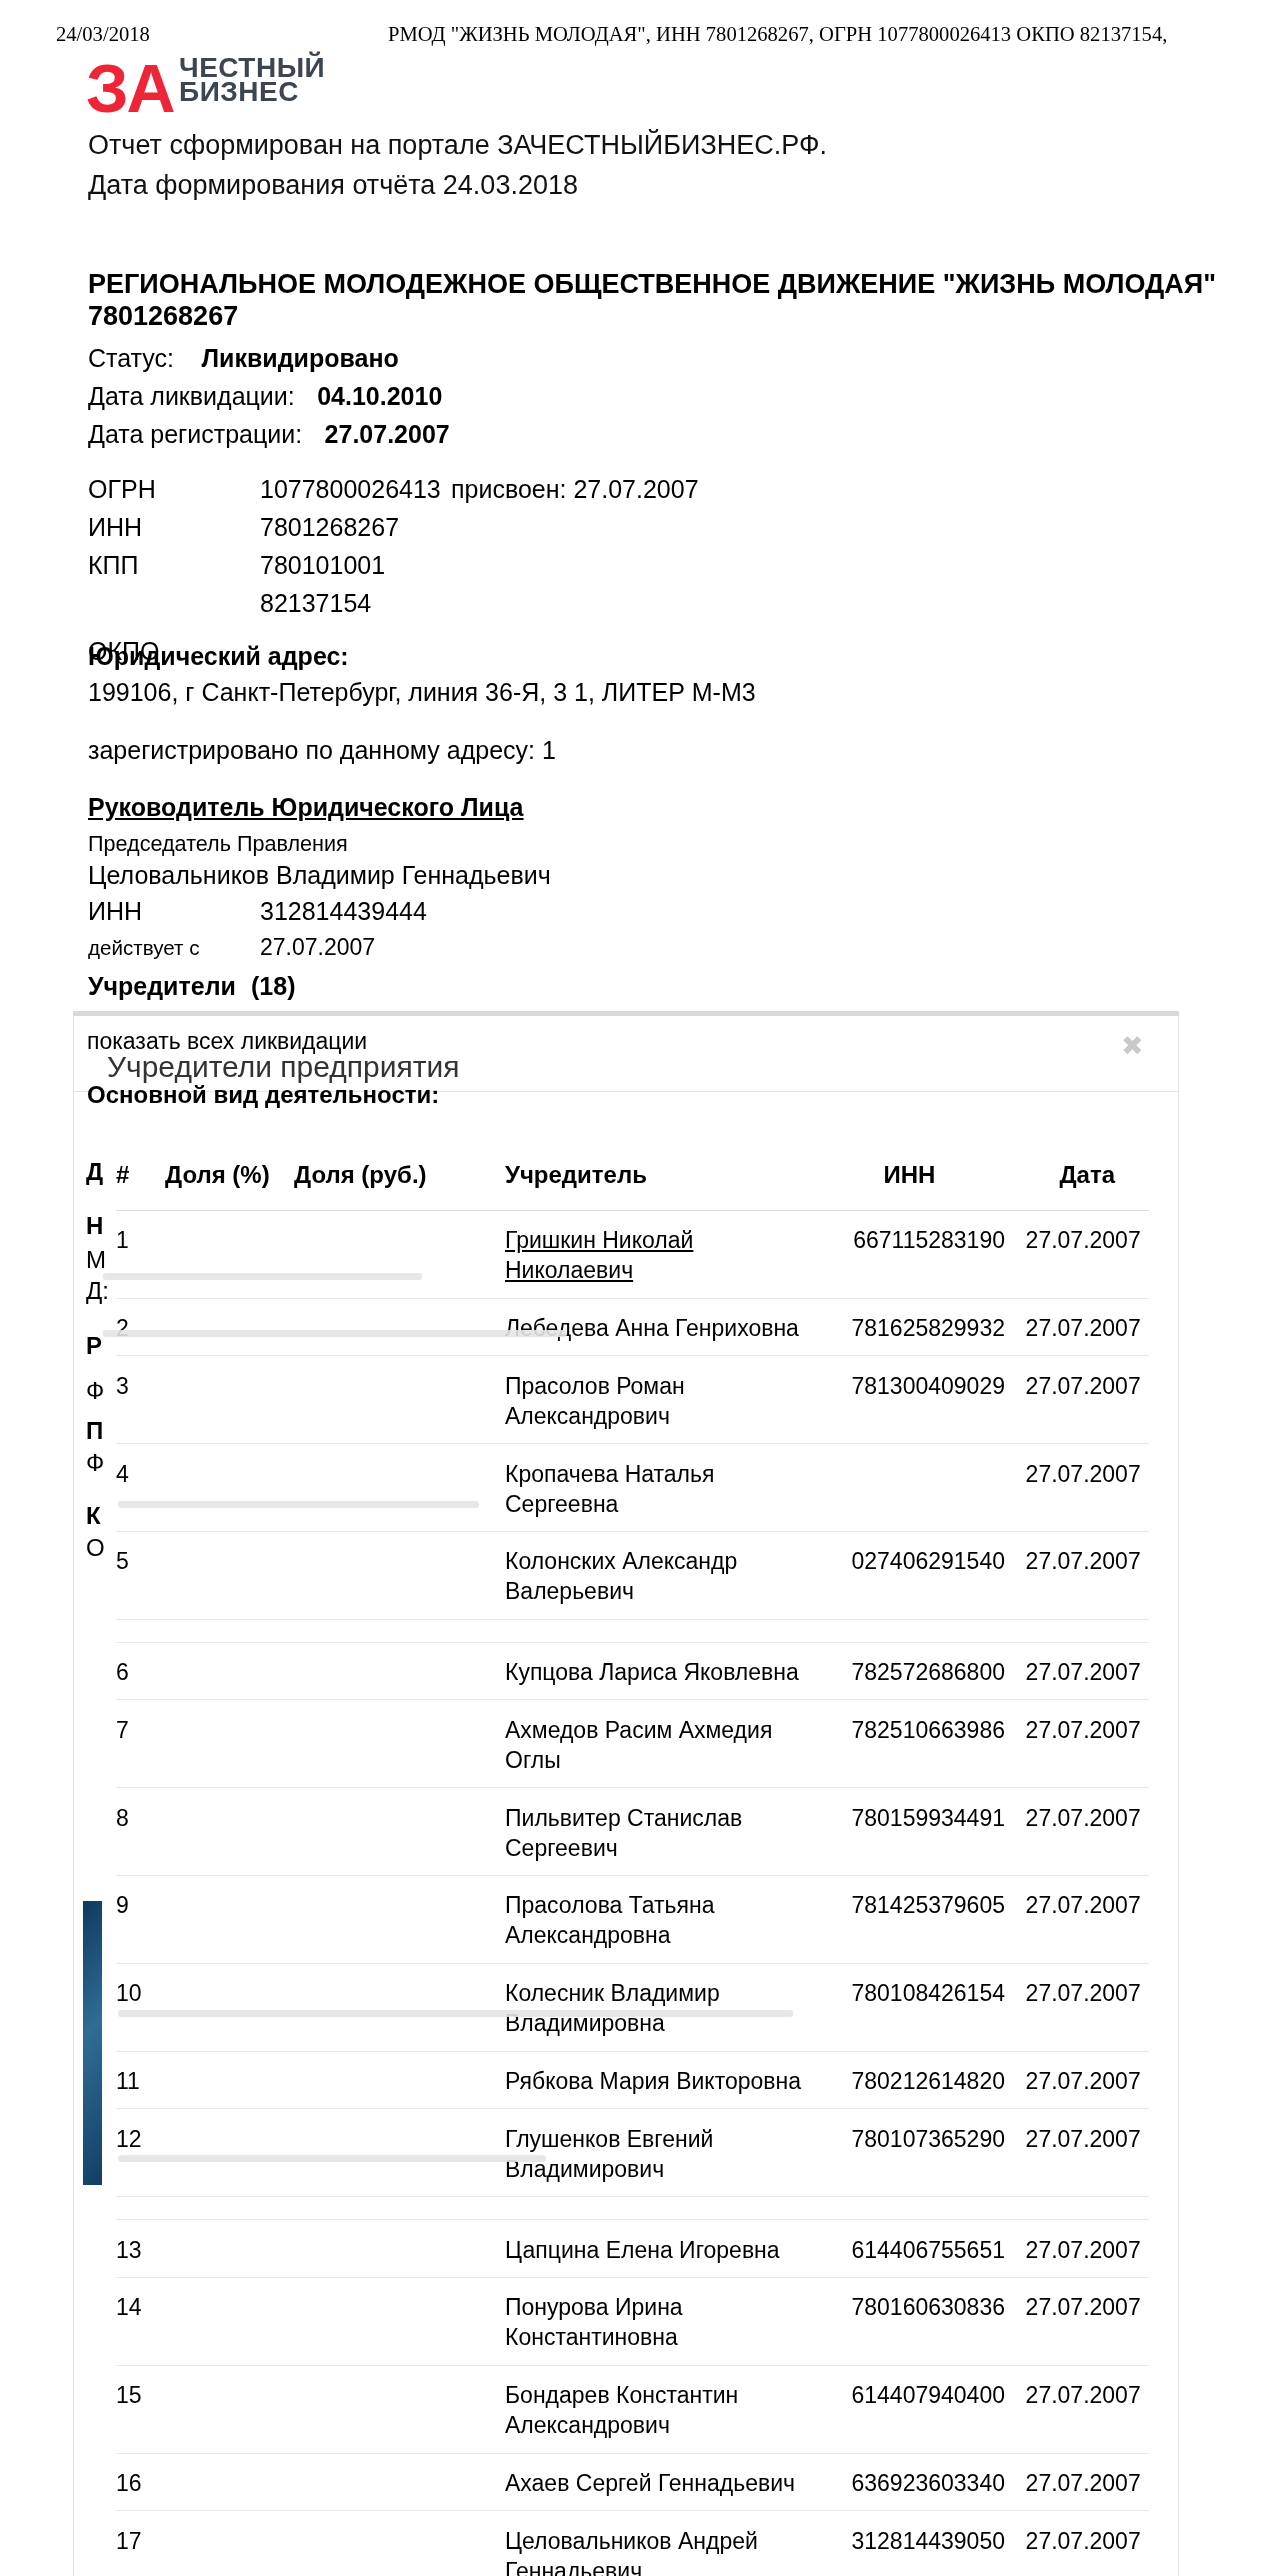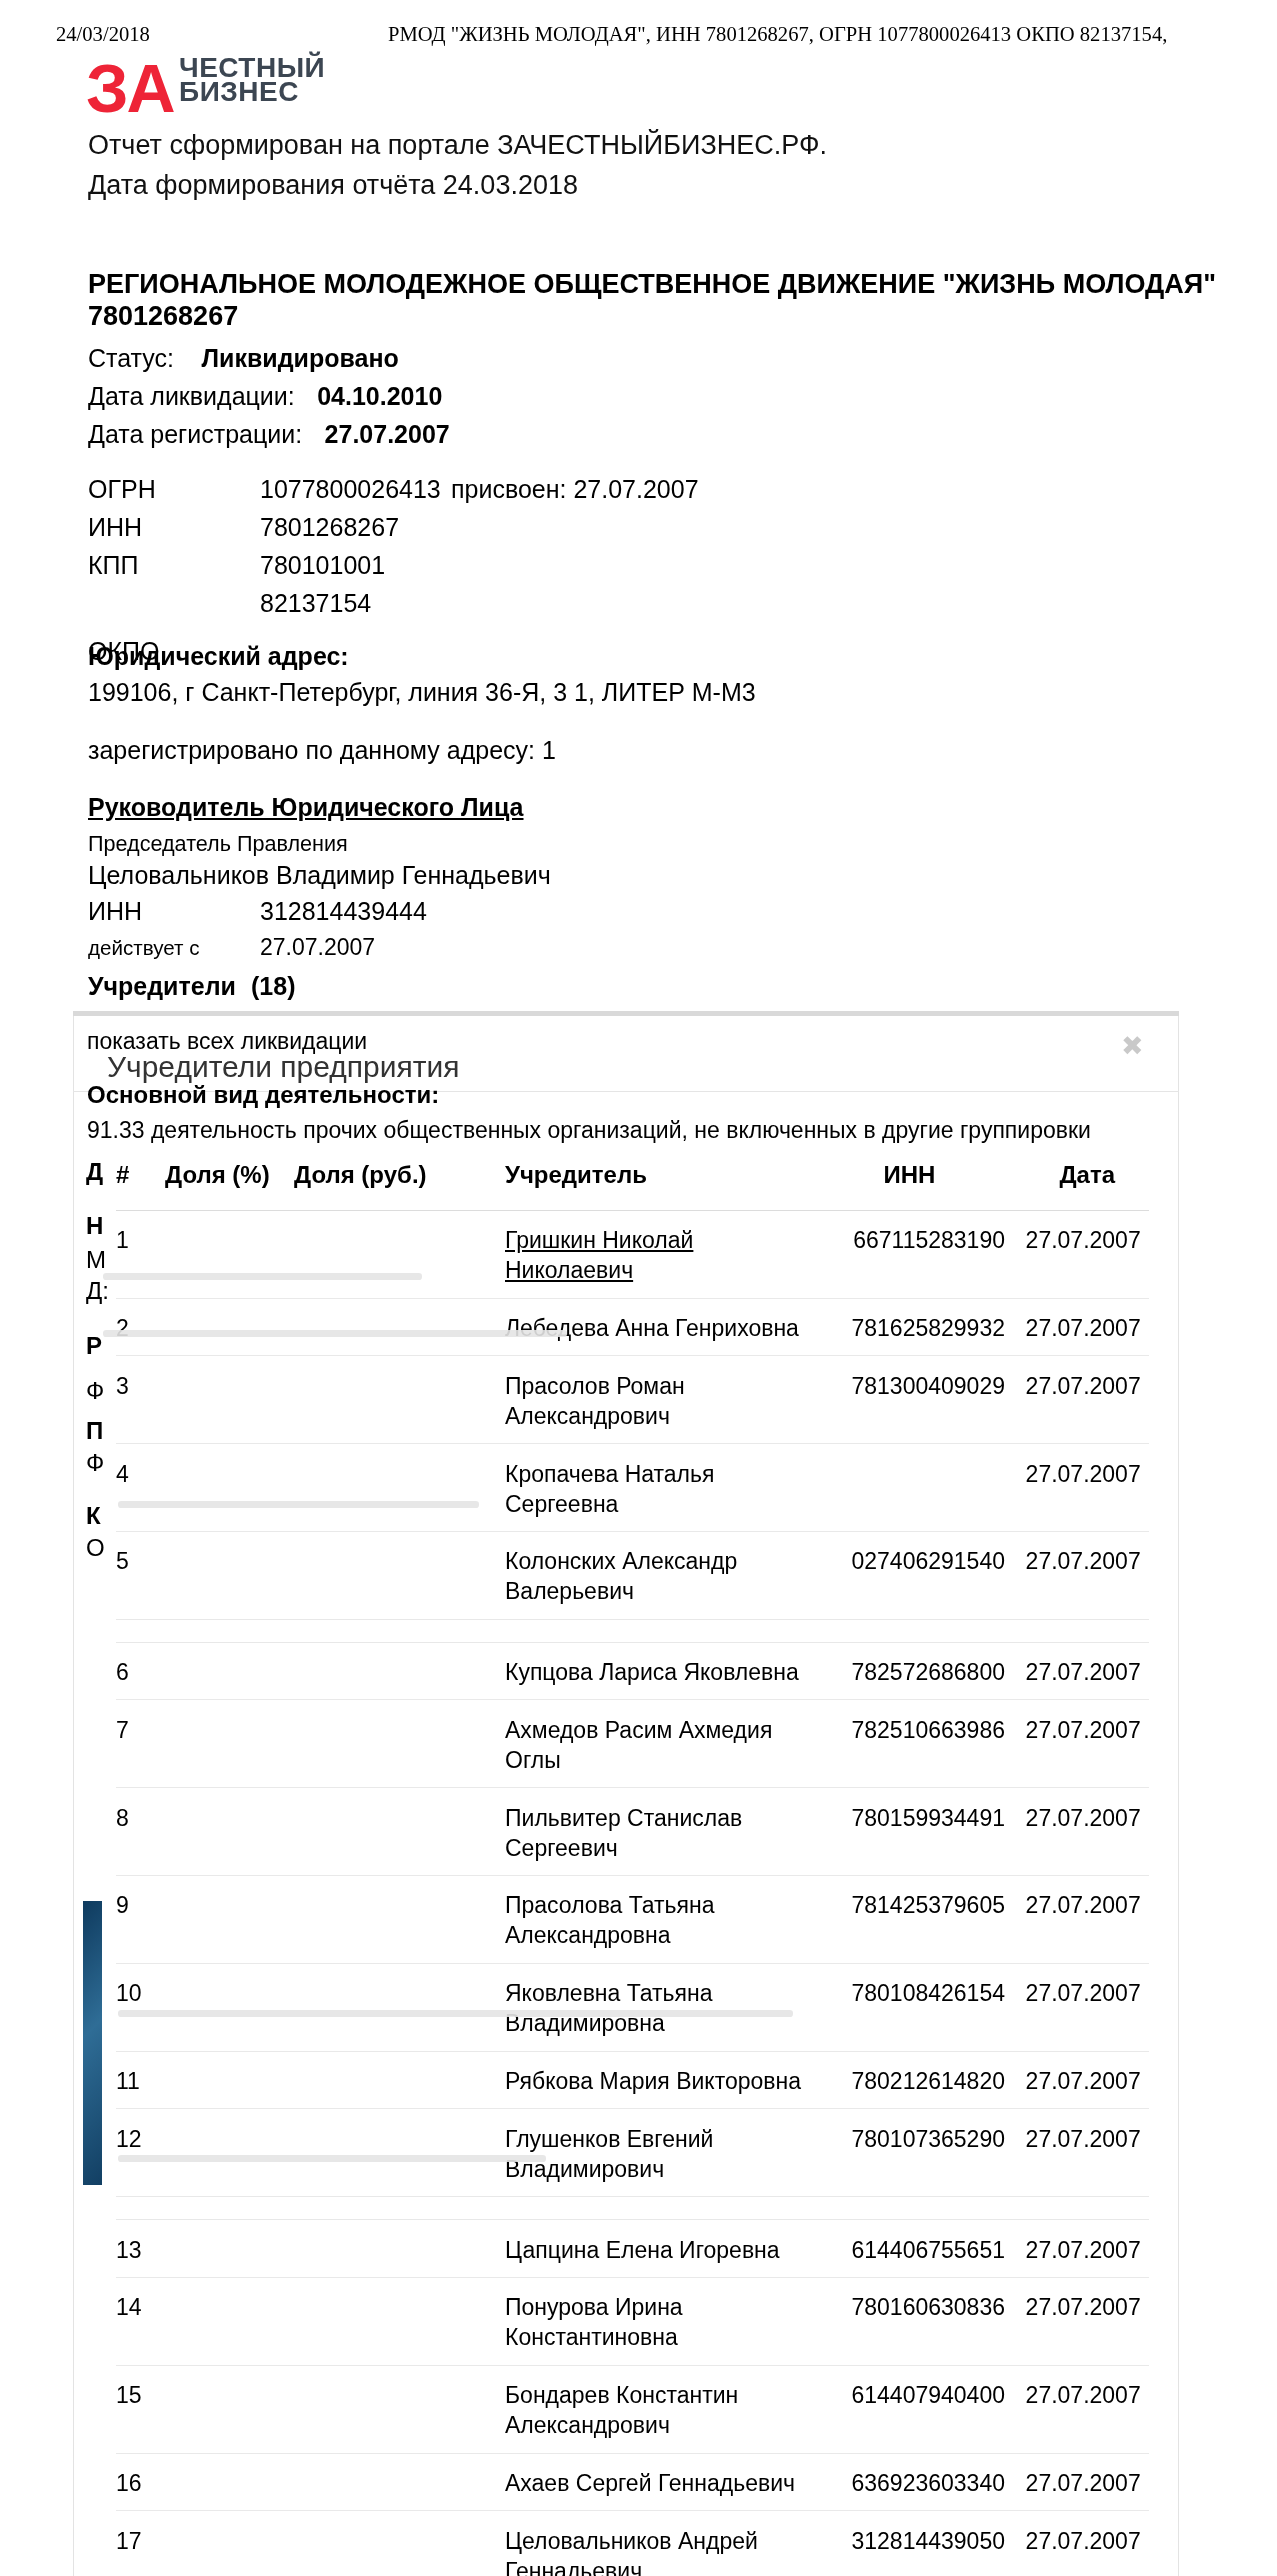--- a/index.html
+++ b/index.html
@@ -136,21 +136,20 @@
     <span style="margin-left:8.2px;">(18)</span>
   </div>
 
   <div class="abs modal"></div>
   <div class="abs modal-topbar"></div>
   <div class="abs show-all">показать всех ликвидации</div>
   <div class="abs modal-title">Учредители предприятия</div>
   <div class="abs close-x">✖</div>
   <div class="abs modal-divider"></div>
   <div class="abs activity-h">Основной вид деятельности:</div>
-  <div class="abs activity-v">91.33 деятельность прочих общественных организаций, не включенных в другие группировки</div>
   <div class="abs act-mask"></div>
 
   <table class="abs ftable">
     <thead>
       <tr>
         <th class="c-num">#</th>
         <th class="c-pct">Доля (%)</th>
         <th class="c-rub">Доля (руб.)</th>
         <th class="c-name">Учредитель</th>
         <th class="c-inn">ИНН</th>
@@ -230,21 +229,21 @@
           <td class="c-pct"></td>
           <td class="c-rub"></td>
         <td class="c-name">Прасолова Татьяна Александровна</td>
         <td class="c-inn">781425379605</td>
         <td class="c-date">27.07.2007</td>
       </tr>
       <tr>
         <td class="c-num">10</td>
           <td class="c-pct"></td>
           <td class="c-rub"></td>
-        <td class="c-name">Яковлевна Татьяна Владимировна</td>
+        <td class="c-name">Колесник Владимир Владимировна</td>
         <td class="c-inn">780108426154</td>
         <td class="c-date">27.07.2007</td>
       </tr>
       <tr>
         <td class="c-num">11</td>
           <td class="c-pct"></td>
           <td class="c-rub"></td>
         <td class="c-name">Рябкова Мария Викторовна</td>
         <td class="c-inn">780212614820</td>
         <td class="c-date">27.07.2007</td>

